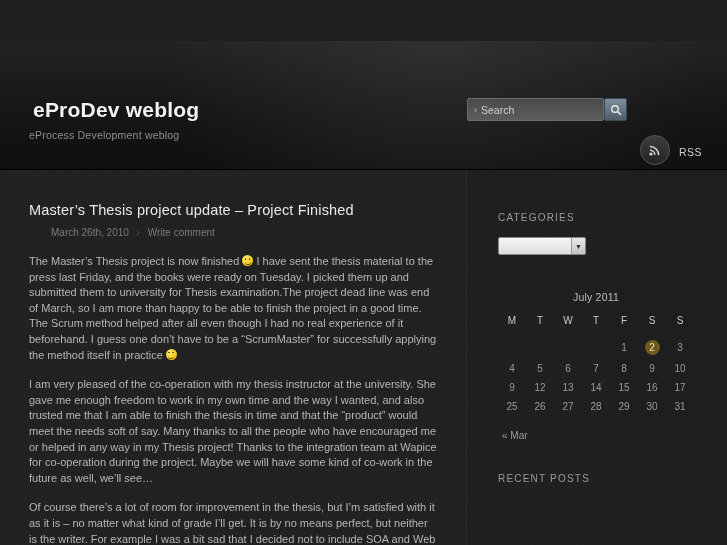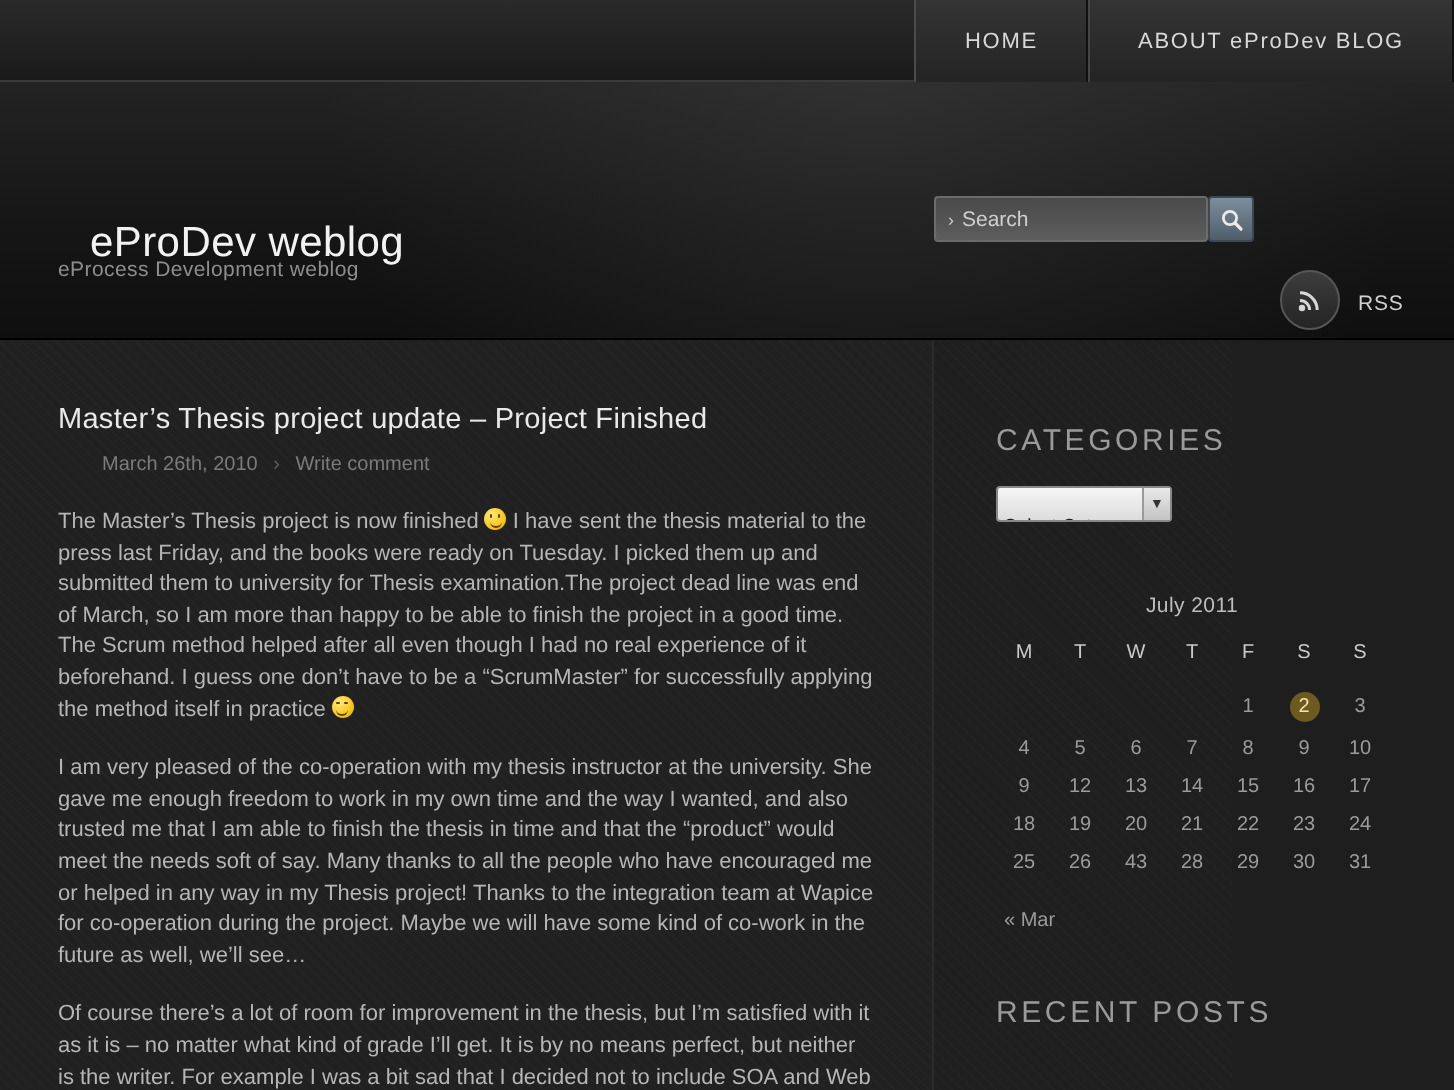--- a/index.html
+++ b/index.html
@@ -50,22 +50,22 @@
     width: 727px; height: 129px;
     background:
       radial-gradient(circle at 60% 0%, rgba(80,80,80,.30) 0%, rgba(0,0,0,0) 60%),
       linear-gradient(to bottom, #232323 0%, #161616 55%, #0f0f0f 100%);
     border-bottom: 1px solid #000;
   }
   .site-title {
     position: absolute; left: 29px; top: 53px;
     color: #f2f2f2;
     font-size: 21px;
-    font-weight: normal;
-    margin: 16px;
+    font-weight: bold;
+    margin: 4px;
     letter-spacing: .01em;
   }
   .site-desc {
     position: absolute; left: 29px; top: 88px;
     color: #8e8e8e;
     font-size: 10.5px;
     letter-spacing: .02em;
   }
 
   
@@ -178,21 +178,21 @@
   }
 
   
   .sidebar {
     position: absolute; left: 468px; top: 0;
     width: 259px; height: 375px;
     padding: 42px 22px 0 30px;
   }
   .widget-title {
     color: #9a9a9a;
-    font-size: 15px;
+    font-size: 10px;
     letter-spacing: .12em;
     margin: 0 0 14px 0;
     font-weight: normal;
   }
   .select-wrap {
     position: relative;
     width: 88px;
     margin-bottom: 26px;
   }
   .cat-select {
@@ -261,30 +261,20 @@
 
   .recent-title {
     margin-top: 28px;
   }
 </style>
 </head>
 <body>
 
 <div id="page">
 
-  <div class="topbar">
-    <nav class="topnav">
-      <a class="topnav-item first" href="#">
-        <span>HOME</span>
-      </a>
-      <a class="topnav-item" href="#">
-        <span>ABOUT eProDev BLOG</span>
-      </a>
-    </nav>
-  </div>
 
   <div class="header">
     <h1 class="site-title">eProDev weblog</h1>
     <div class="site-desc">eProcess Development weblog</div>
 
     <div class="search-wrap">
       <span class="search-caret">›</span>
       <input class="search-input" type="text" placeholder="Search" style="">
     </div>
     <button class="search-btn">
@@ -364,32 +354,23 @@
           <tr>
             <td>9</td>
             <td>12</td>
             <td>13</td>
             <td>14</td>
             <td>15</td>
             <td>16</td>
             <td>17</td>
           </tr>
           <tr>
-            <td>18</td>
-            <td>19</td>
-            <td>20</td>
-            <td>21</td>
-            <td>22</td>
-            <td>23</td>
-            <td>24</td>
-          </tr>
-          <tr>
             <td>25</td>
             <td>26</td>
-            <td>43</td>
+            <td>27</td>
             <td>28</td>
             <td>29</td>
             <td>30</td>
             <td>31</td>
           </tr>
         </tbody>
         <tfoot>
           <tr>
             <td colspan="3" style="text-align:left;padding-left:4px">
               <a href="#">« Mar</a>

